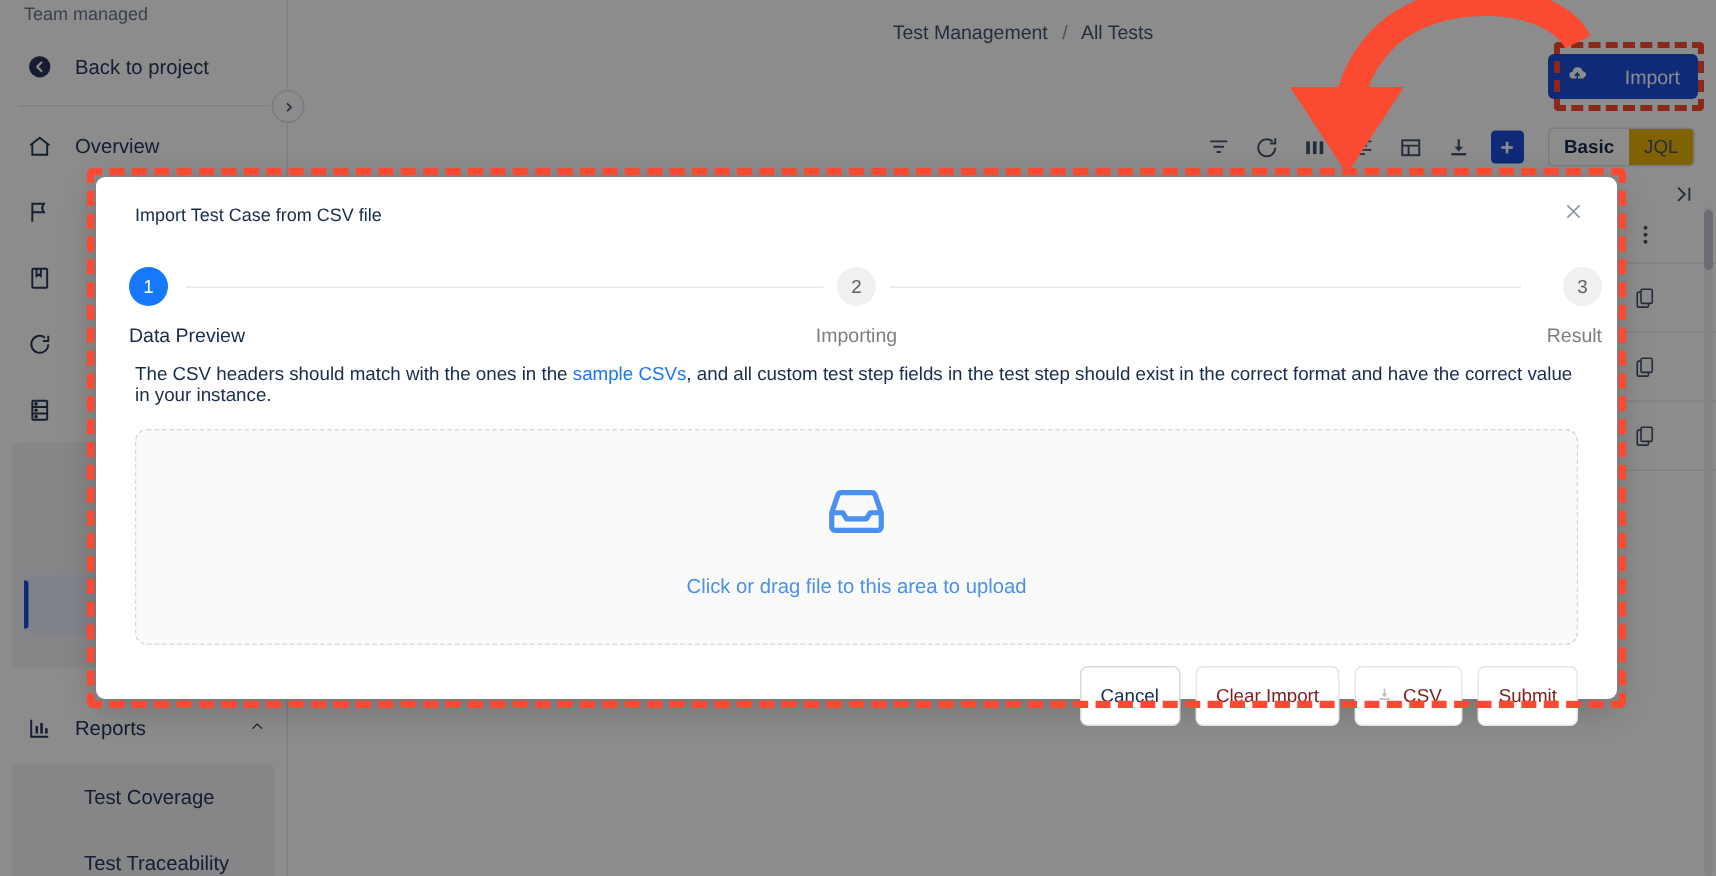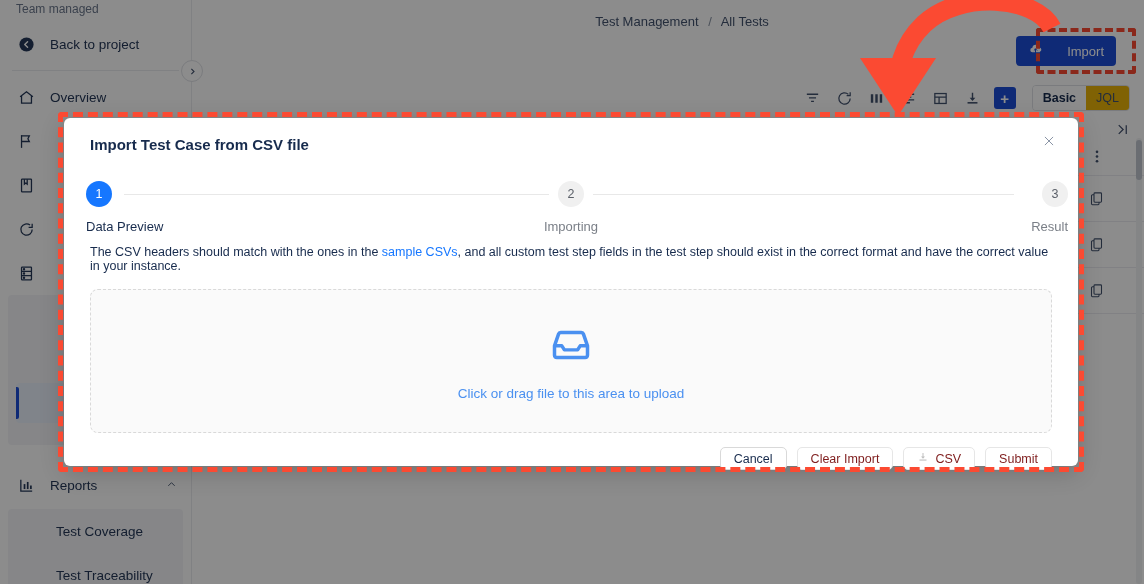--- a/index.html
+++ b/index.html
@@ -42,21 +42,21 @@
   }
 
   .toolbar { position:absolute; right:14px; top:84px; display:flex; align-items:center; gap:2px; }
   .tb-btn { width:30px; height:28px; display:flex; align-items:center; justify-content:center; color:#42526e; border-radius:3px;}
   .tb-plus { width:22px; height:22px; background:#1d4ed8; color:#fff; border-radius:3px; display:flex; align-items:center; justify-content:center; font-size:15px; font-weight:600; line-height:1; }
   .seg { display:flex; margin-left:10px; border:1px solid #dfe1e6; border-radius:4px; overflow:hidden; height:26px; }
   .seg > div { padding:0 10px; display:flex; align-items:center; font-size:12.5px; color:#42526e; background:#eab308;}
   .seg > div.active { background:#fff; color:#172b4d; font-weight:600; }
 
   .import-btn {
-    position:absolute; right:28px; top:36px; height:30px; padding:0 12px; background:#1d4ed8; color:#fff;
+    position:absolute; right:12px; top:36px; height:30px; padding:0 12px; background:#1d4ed8; color:#fff;
     border-radius:4px; display:flex; align-items:center; gap:24px; font-size:13px;
   }
   .import-hl {
     position:absolute; right:8px; top:28px; width:100px; height:46px;
     border:4px dashed #fb4a32; border-radius:3px; z-index:6;
   }
 
   .rowtools { position:absolute; right:14px; top:122px; display:flex; align-items:center; gap:4px; color:#42526e; font-size:13px;}
 
   
@@ -82,21 +82,21 @@
   
   .modal {
     position:absolute; left:64px; top:118px; width:1014px; height:348px;
     background:#fff; border-radius:6px; z-index:20; box-shadow:0 6px 24px rgba(0,0,0,0.2);
     padding:18px 26px 0 26px;
   }
   .modal-hl {
     position:absolute; left:58px; top:112px; width:1026px; height:360px;
     border:5px dashed #fb4a32; border-radius:4px; z-index:30; pointer-events:none;
   }
-  .modal-title { font-size:15px; font-weight:700; color:#172b4d; }
+  .modal-title { font-size:12px; font-weight:400; color:#172b4d; }
   .modal-close { position:absolute; right:22px; top:16px; font-size:16px; color:#8993a4; line-height:1; }
 
   .steps { position:relative; margin-top:28px; height:62px; }
   .step { position:absolute; top:0; width:200px; }
   .step.s1 { left:-4px; text-align:left; }
   .step.s2 { left:50%; transform:translateX(-50%); text-align:center; }
   .step.s3 { right:-16px; text-align:right; }
   .circ { width:26px; height:26px; border-radius:50%; display:inline-flex; align-items:center; justify-content:center; font-size:12.5px; }
   .circ.on { background:#1677ff; color:#fff; }
   .circ.off { background:#f0f0f0; color:#5b6069; }
@@ -109,21 +109,21 @@
   .hint { margin-top:2px; font-size:12.5px; color:#172b4d; }
   .hint a { color:#1677ff; text-decoration:none;margin-top:12px; }
 
   .dropzone {
     margin-top:16px; height:144px; border:1px dashed #d9d9d9; border-radius:8px; background:#fafafa;
     display:flex; flex-direction:column; align-items:center; justify-content:center; gap:16px;
   }
   .dz-label { font-size:13.5px; color:#4a90f0; }
 
   .footer { margin-top:14px; display:flex; justify-content:flex-end; gap:10px; }
-  .btn { height:23px; padding:0 13px; border-radius:5px; border:1px solid #d9d9d9; background:#fff;
+  .btn { height:40px; padding:0 13px; border-radius:5px; border:1px solid #d9d9d9; background:#fff;
          font-size:12.5px; color:#172b4d; display:flex; align-items:center; gap:6px; }
   .btn.disabled { color:#7f1d1d; border-color:#e6e6e6; background:#fff; }
 
   
   .arrow { position:absolute; left:840px; top:-6px; width:230px; height:140px; z-index:28; pointer-events:none;}
 </style>
 </head>
 <body>
 
 <div id="root">

